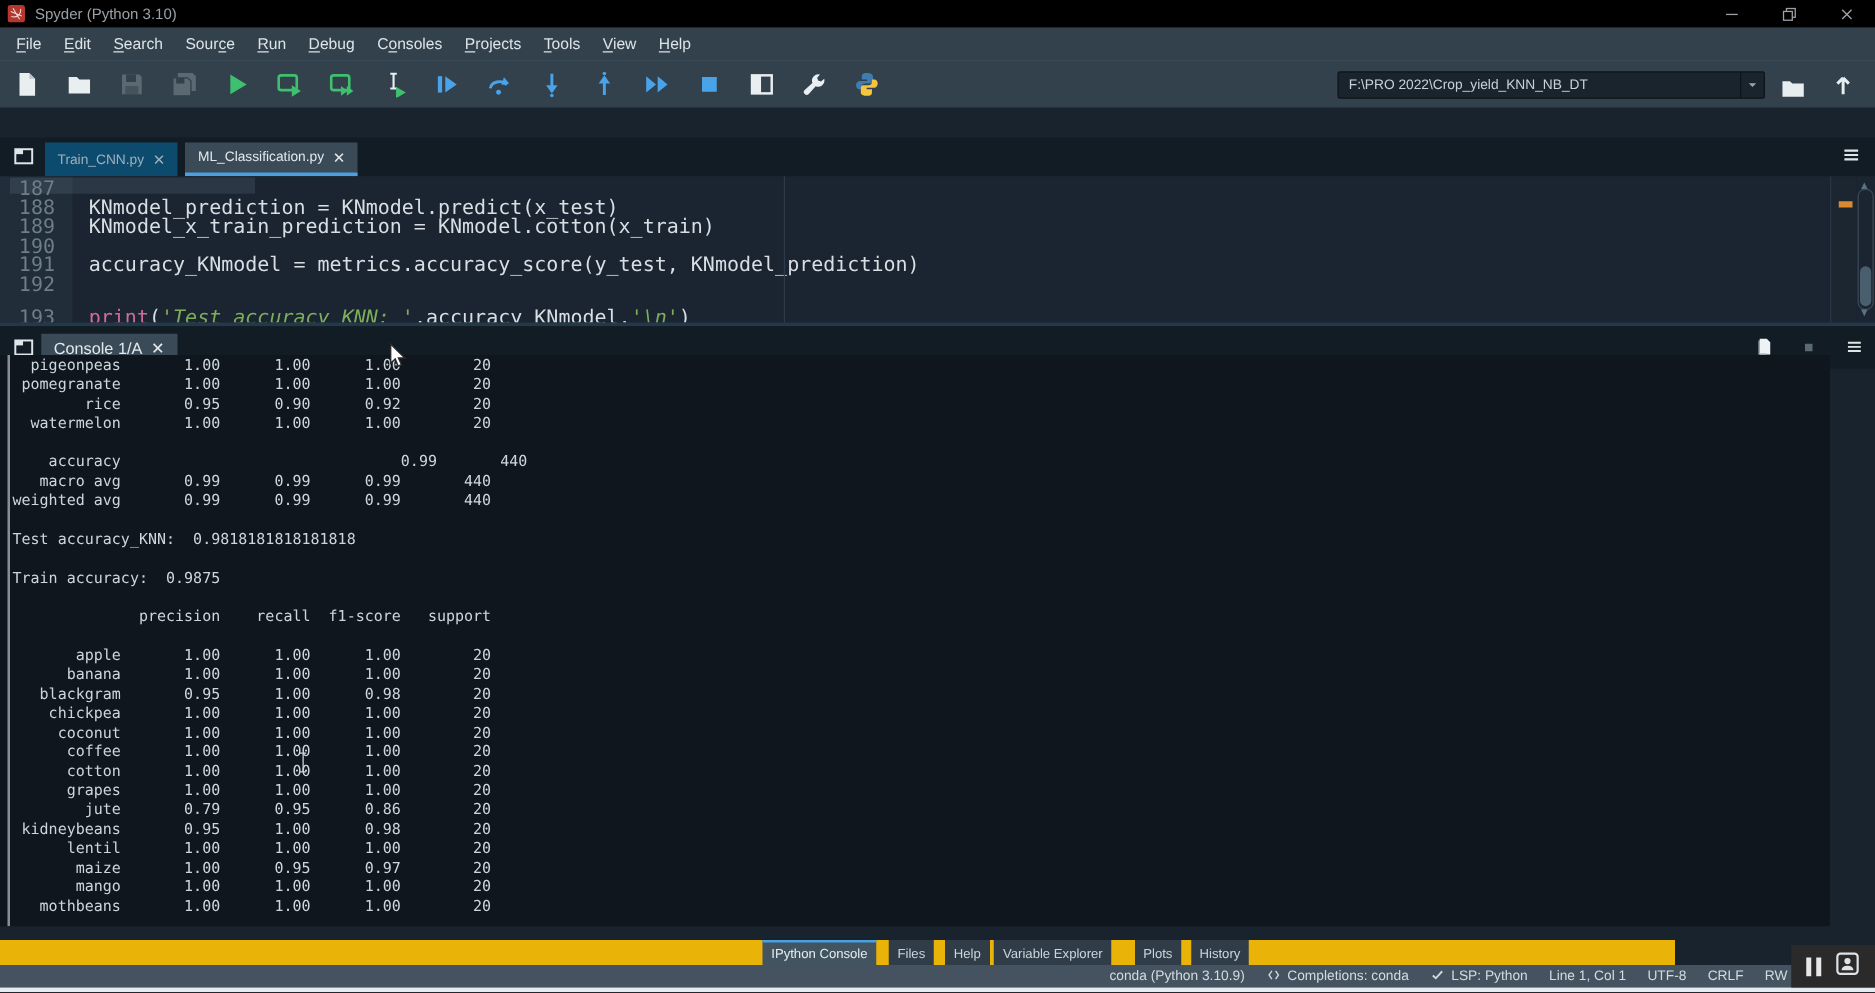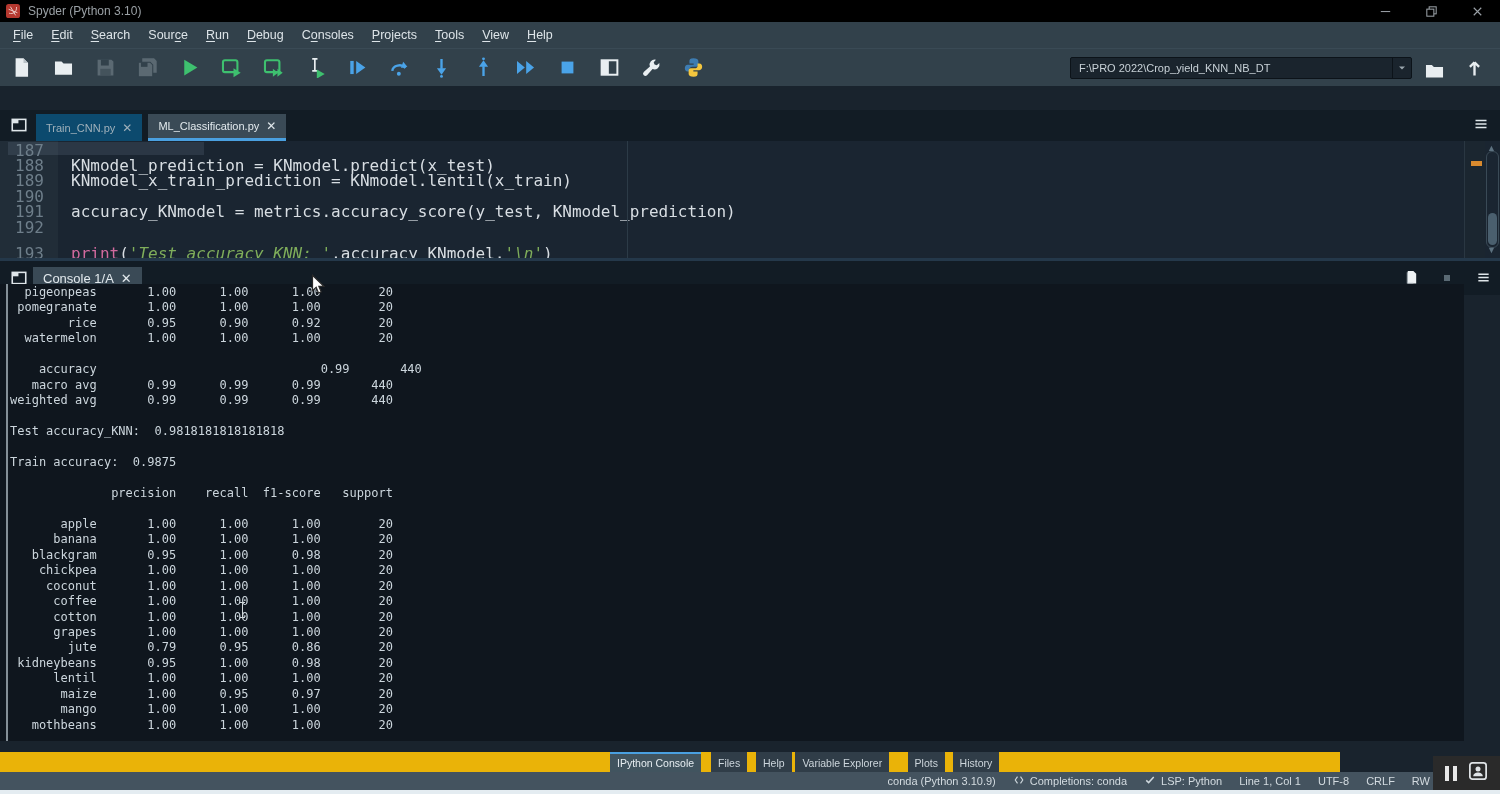--- a/index.html
+++ b/index.html
@@ -295,21 +295,21 @@
         <div class="code-row" style="top: 1.5px;">
           <span class="ln">187</span>
           <span class="src"></span>
         </div>
         <div class="code-row" style="top: 16.9px;">
           <span class="ln">188</span>
           <span class="src"><span>KNmodel_prediction = KNmodel.predict(x_test)</span></span>
         </div>
         <div class="code-row" style="top: 32.3px;">
           <span class="ln">189</span>
-          <span class="src"><span>KNmodel_x_train_prediction = KNmodel.lentil(x_train)</span></span>
+          <span class="src"><span>KNmodel_x_train_prediction = KNmodel.cotton(x_train)</span></span>
         </div>
         <div class="code-row" style="top: 47.7px; flex-direction: column;">
           <span class="ln">190</span>
           <span class="src"></span>
         </div>
         <div class="code-row" style="top: 63.1px;">
           <span class="ln">191</span>
           <span class="src"><span>accuracy_KNmodel = metrics.accuracy_score(y_test, KNmodel_prediction)</span></span>
         </div>
         <div class="code-row" style="top: 78.5px;">

